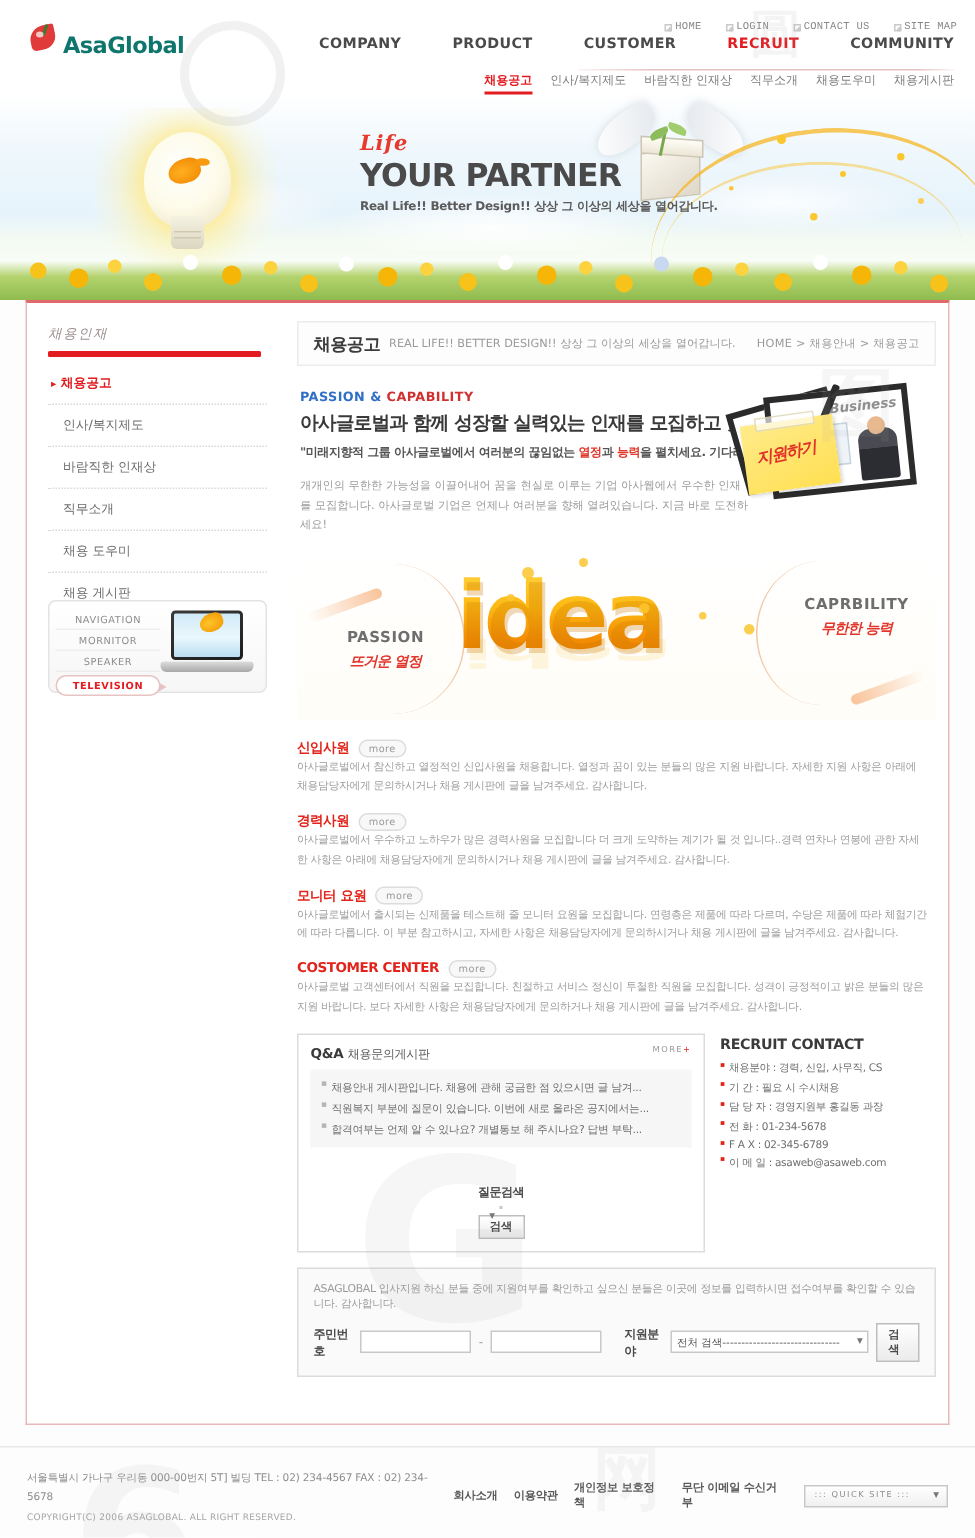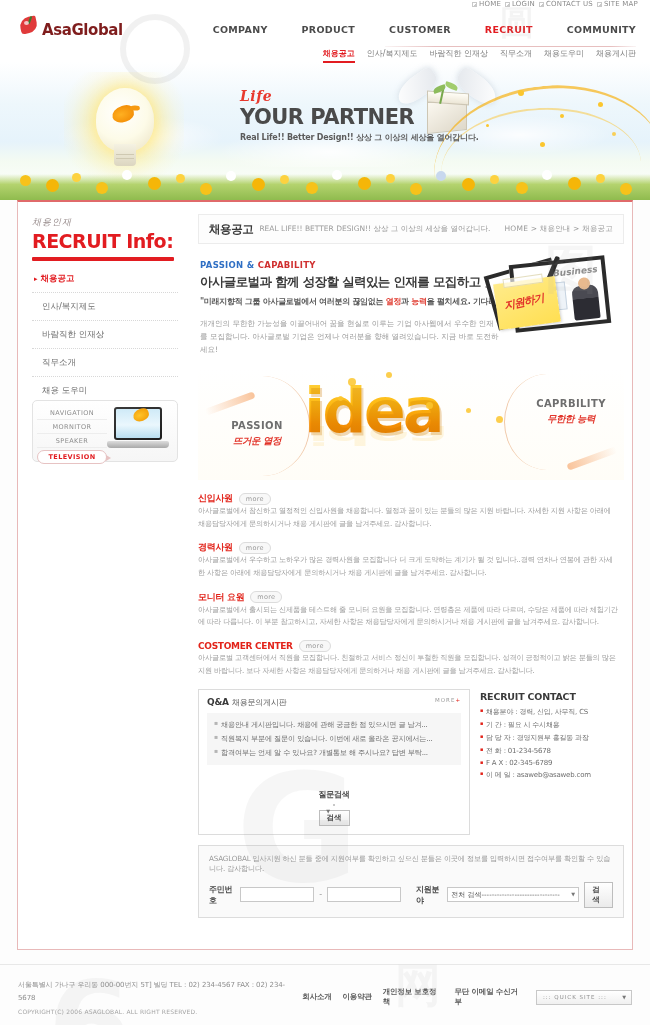--- a/index.html
+++ b/index.html
@@ -28,25 +28,25 @@
     transform:rotate(-12deg);
   }
   .logo-mark .stem {
     position:absolute; left:11px; top:0px; width:2px; height:8px;
     background:#3a7d2c; transform:rotate(20deg); border-radius:2px;
   }
   .logo-mark .hl {
     position:absolute; left:6px; top:5px; width:5px; height:4px;
     background:rgba(255,255,255,.7); border-radius:50%;
   }
-  .logo-text { font-size:15px; font-weight:bold; color:#7f1d1d; letter-spacing:-.4px;
+  .logo-text { font-size:15px; font-weight:bold; color:#0f766e; letter-spacing:-.4px;
                font-family:"DejaVu Sans","Liberation Sans",sans-serif; line-height:1; }
 
-  .util { position:absolute; right:12px; top:0; display:flex; gap:4px; font-size:7px;
-          color:#8a8a8a; letter-spacing:.2px; }
+  .util { position:absolute; right:12px; top:14px; display:flex; gap:16px; font-size:7px;
+          color:#8a8a8a; letter-spacing:.2px;font-family:Liberation Mono, monospace; }
   .util span.u { display:flex; align-items:center; gap:2px; cursor:pointer; }
   .util .sq { display:inline-block; width:5px; height:5px; border:1px solid #c9c9c9;
               position:relative; }
   .util .sq:after { content:""; position:absolute; left:1px; top:2px; width:3px; height:1px; background:#c9c9c9; }
   .util .sq:before { content:""; position:absolute; left:2px; top:1px; width:1px; height:3px; background:#c9c9c9; }
 
   .gnb { position:absolute; right:14px; top:24px; display:flex; gap:34px;
          font-size:9.5px; font-weight:bold; color:#4a4a4a; letter-spacing:.3px; }
   .gnb .item { cursor:pointer; }
   .gnb .item.active { color:#e21c21; }
@@ -395,21 +395,20 @@
     <i style="left:568px;bottom:10px;width:13px;height:13px;background:#f5b608"></i>
     <i style="left:596px;bottom:17px;width:9px;height:9px;background:#fdd23f"></i>
     <i style="left:620px;bottom:5px;width:12px;height:12px;background:#f7c21a"></i>
   </div>
 </div>
 
 <div class="wrap">
 
   <div class="side">
     <div class="side-ttl-ko">채용인재</div>
-    <div class="side-ttl">RECRUIT Info:</div>
     <div class="side-bar"></div>
     <ul class="side-menu">
       <li class="active">채용공고</li>
       <li>인사/복지제도</li>
       <li>바람직한 인재상</li>
       <li>직무소개</li>
       <li>채용 도우미</li>
       <li>채용 게시판</li>
     </ul>
   </div>

